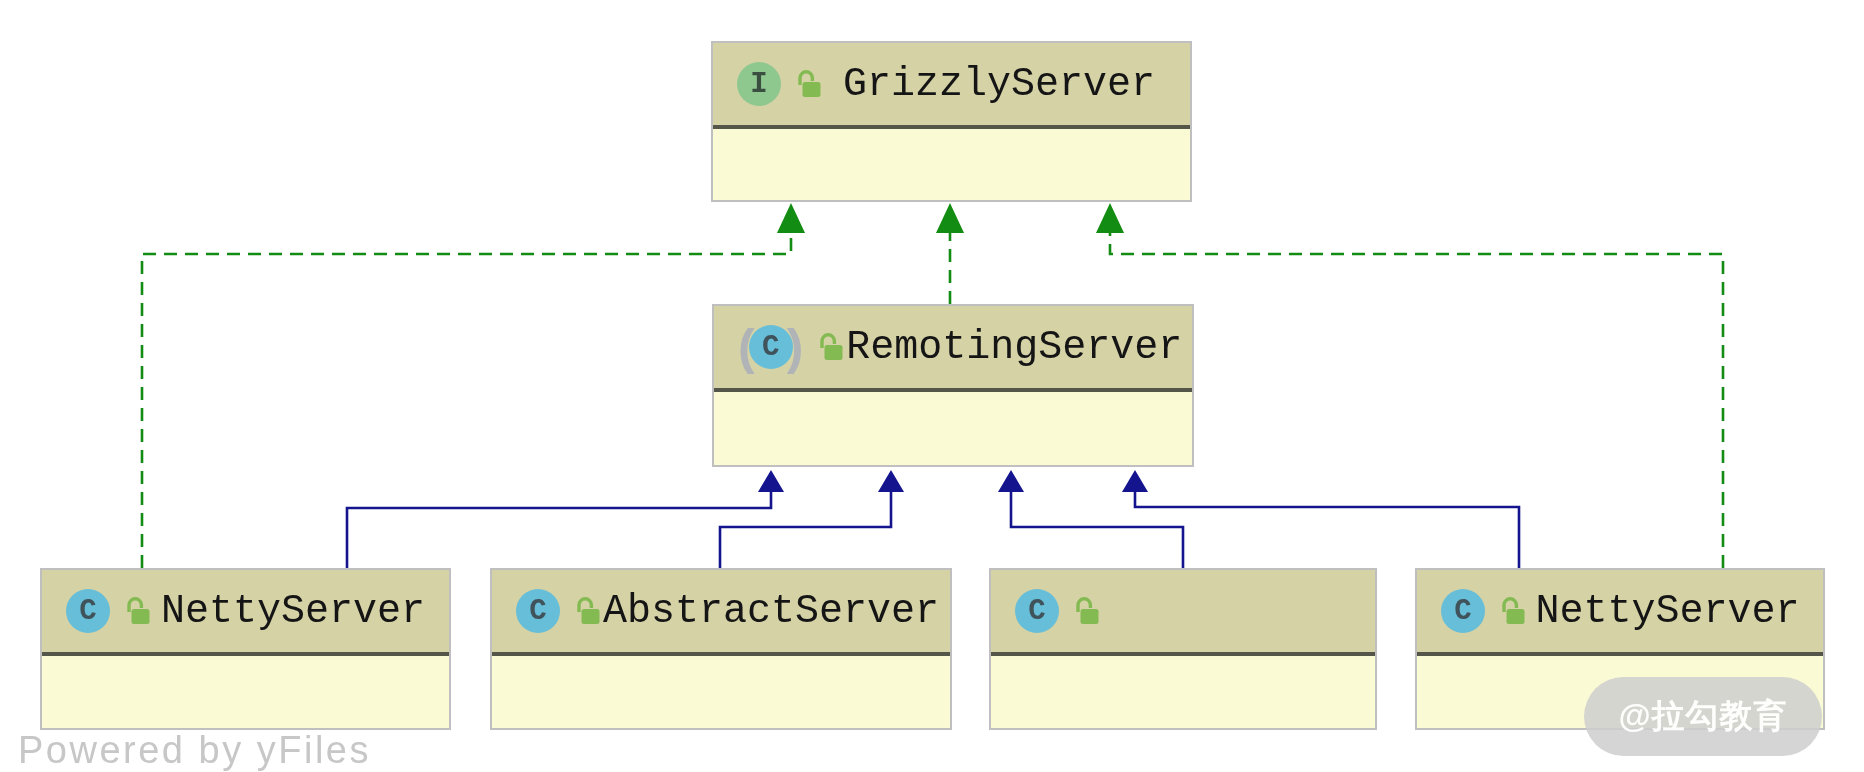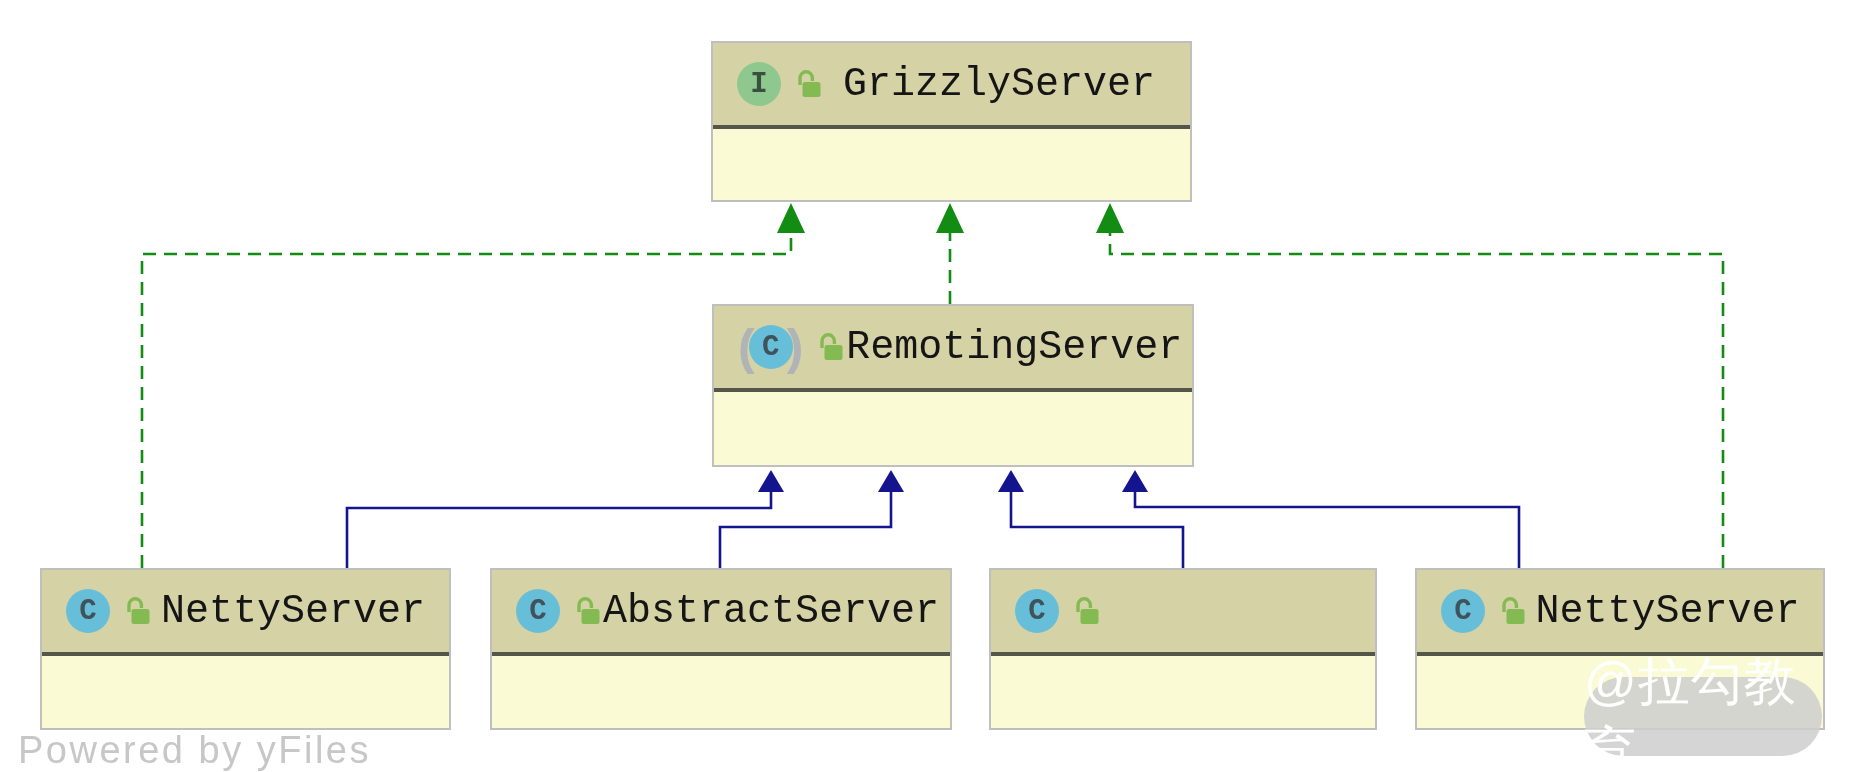--- a/index.html
+++ b/index.html
@@ -26,22 +26,22 @@
   .paren{font-family:"Liberation Sans","DejaVu Sans",sans-serif;font-weight:700;font-size:50px;
          color:#b0b4b6;line-height:44px;}
   .paren.l{margin-right:-6px;}
   .paren.r{margin-left:-6px;}
   .lock{margin-left:13px;flex:0 0 auto;display:flex;align-items:center;}
 
   .yfiles{position:absolute;left:18px;top:729px;font-family:"Liberation Sans","DejaVu Sans",sans-serif;
           font-size:38px;letter-spacing:2.5px;color:#c7c7c7;white-space:nowrap;}
   .brand-pill{position:absolute;left:1584px;top:677px;width:238px;height:79px;border-radius:40px;
           background:rgba(206,206,206,0.85);display:flex;align-items:center;justify-content:center;
-          font-family:"Liberation Sans","DejaVu Sans",sans-serif;font-size:52px;color:rgba(255,255,255,0.96);
-          letter-spacing:1px;}
+          font-family:"Liberation Sans","DejaVu Sans",sans-serif;font-size:33px;color:rgba(255,255,255,0.96);
+          letter-spacing:1px;font-weight:bold;}
 </style>
 </head>
 <body>
 
 <div class="canvas">
 
   <svg class="edges" width="1864" height="772">
 
     <g>
       <path class="edge-green" d="M142 568 V254 H791 V233"></path>

